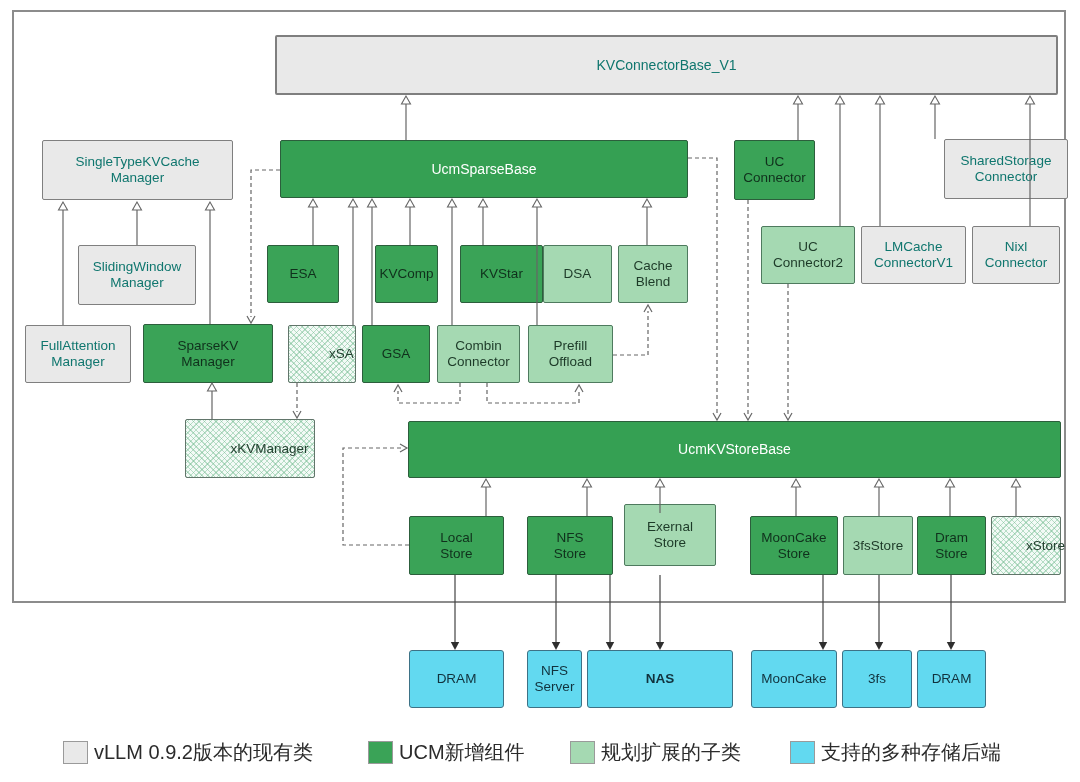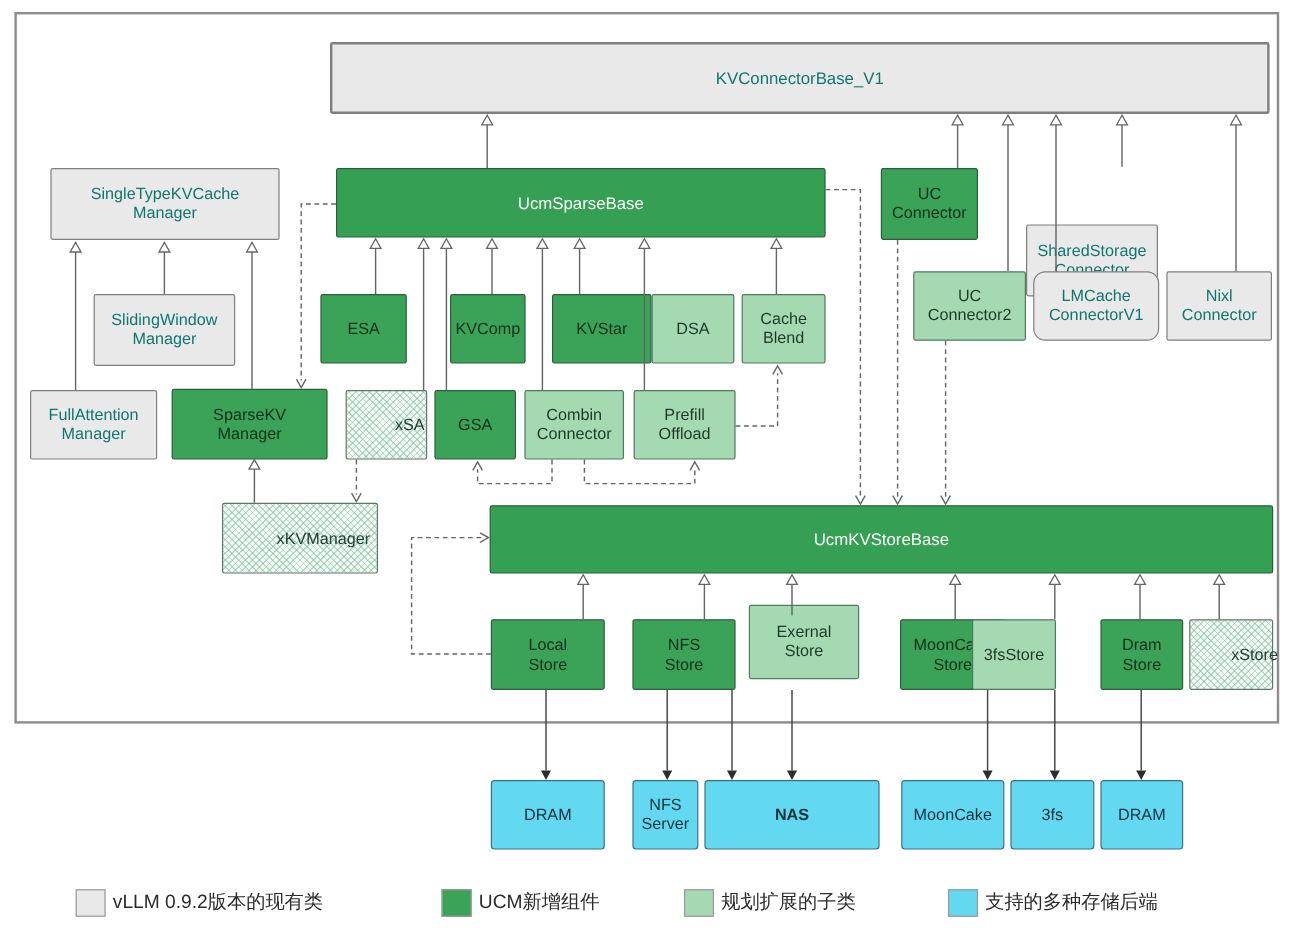--- a/index.html
+++ b/index.html
@@ -29,51 +29,51 @@
     background-color:#f3faf6;
     background-image:
       repeating-linear-gradient(45deg, rgba(110,185,140,.45) 0 1px, transparent 1px 4px),
       repeating-linear-gradient(-45deg, rgba(110,185,140,.45) 0 1px, transparent 1px 4px);
     border:1.5px solid #61756a;color:#234130;padding-left:39px;
   }
   #topbar{font-size:14px;}
   #edges{position:absolute;left:0;top:0;z-index:3;pointer-events:none;}
   .legend-item{position:absolute;display:flex;align-items:center;gap:6px;height:26px;top:739px;}
   .legend-swatch{width:25px;height:23px;border:1px solid #9a9a9a;box-sizing:border-box;flex:0 0 auto;}
-  .legend-label{font-size:16px;color:#2b2b2b;white-space:nowrap;}
+  .legend-label{font-size:20px;color:#2b2b2b;white-space:nowrap;}
 </style>
 </head>
 <body>
 
 <div id="canvas">
 
   <div id="frame"></div>
   <div id="vllm-label">vLLM</div>
 
   <div class="node n-gray" id="topbar" style="left:275px;top:35px;width:783px;height:60px;border-width:2px;">KVConnectorBase_V1</div>
 
   <div class="node n-gray" style="left:42px;top:140px;width:191px;height:60px;">SingleTypeKVCache
 Manager</div>
   <div class="node n-bar" style="left:280px;top:140px;width:408px;height:58px;">UcmSparseBase</div>
   <div class="node n-green" style="left:734px;top:140px;width:81px;height:60px;">UC
 Connector</div>
-  <div class="node n-gray" style="left:855px;top:139px;width:110px;height:60px;margin-top:48px;">SharedStorage
+  <div class="node n-gray" style="left:944px;top:139px;width:124px;height:60px;">SharedStorage
 Connector</div>
 
   <div class="node n-gray" style="left:78px;top:245px;width:118px;height:60px;">SlidingWindow
 Manager</div>
   <div class="node n-green" style="left:267px;top:245px;width:72px;height:58px;">ESA</div>
   <div class="node n-green" style="left:375px;top:245px;width:63px;height:58px;">KVComp</div>
   <div class="node n-green" style="left:460px;top:245px;width:83px;height:58px;">KVStar</div>
   <div class="node n-lgreen" style="left:543px;top:245px;width:69px;height:58px;">DSA</div>
   <div class="node n-lgreen" style="left:618px;top:245px;width:70px;height:58px;">Cache
 Blend</div>
   <div class="node n-lgreen" style="left:761px;top:226px;width:94px;height:58px;">UC
 Connector2</div>
-  <div class="node n-gray" style="left:861px;top:226px;width:105px;height:58px;border-radius:10px;">LMCache
+  <div class="node n-gray" style="left:861px;top:226px;width:105px;height:58px;">LMCache
 ConnectorV1</div>
   <div class="node n-gray" style="left:972px;top:226px;width:88px;height:58px;">Nixl
 Connector</div>
 
   <div class="node n-gray" style="left:25px;top:325px;width:106px;height:58px;">FullAttention
 Manager</div>
   <div class="node n-green" style="left:143px;top:324px;width:130px;height:59px;">SparseKV
 Manager</div>
   <div class="node n-hatch" style="left:288px;top:325px;width:68px;height:58px;">xSA</div>
   <div class="node n-green" style="left:362px;top:325px;width:68px;height:58px;">GSA</div>
@@ -86,21 +86,21 @@
   <div class="node n-bar" style="left:408px;top:421px;width:653px;height:57px;">UcmKVStoreBase</div>
 
   <div class="node n-green" style="left:409px;top:516px;width:95px;height:59px;">Local
 Store</div>
   <div class="node n-green" style="left:527px;top:516px;width:86px;height:59px;">NFS
 Store</div>
   <div class="node n-lgreen" style="left:624px;top:504px;width:92px;height:62px;">Exernal
 Store</div>
   <div class="node n-green" style="left:750px;top:516px;width:88px;height:59px;">MoonCake
 Store</div>
-  <div class="node n-lgreen" style="left:810px;top:516px;width:70px;height:59px;">3fsStore</div>
+  <div class="node n-lgreen" style="left:843px;top:516px;width:70px;height:59px;">3fsStore</div>
   <div class="node n-green" style="left:917px;top:516px;width:69px;height:59px;">Dram
 Store</div>
   <div class="node n-hatch" style="left:991px;top:516px;width:70px;height:59px;">xStore</div>
 
   <div class="node n-cyan" style="left:409px;top:650px;width:95px;height:58px;">DRAM</div>
   <div class="node n-cyan" style="left:527px;top:650px;width:55px;height:58px;">NFS
 Server</div>
   <div class="node n-cyan" style="left:587px;top:650px;width:146px;height:58px;font-weight:bold;">NAS</div>
   <div class="node n-cyan" style="left:751px;top:650px;width:86px;height:58px;">MoonCake</div>
   <div class="node n-cyan" style="left:842px;top:650px;width:70px;height:58px;">3fs</div>

